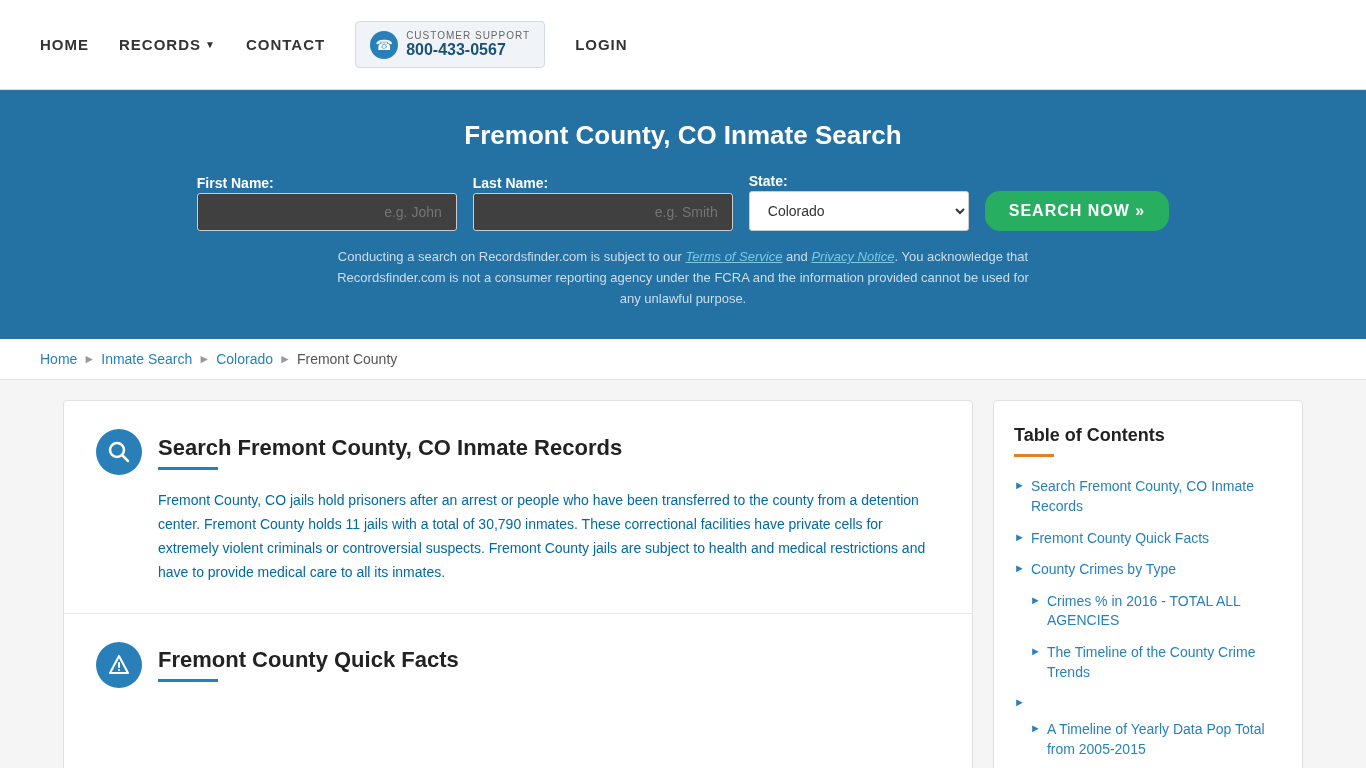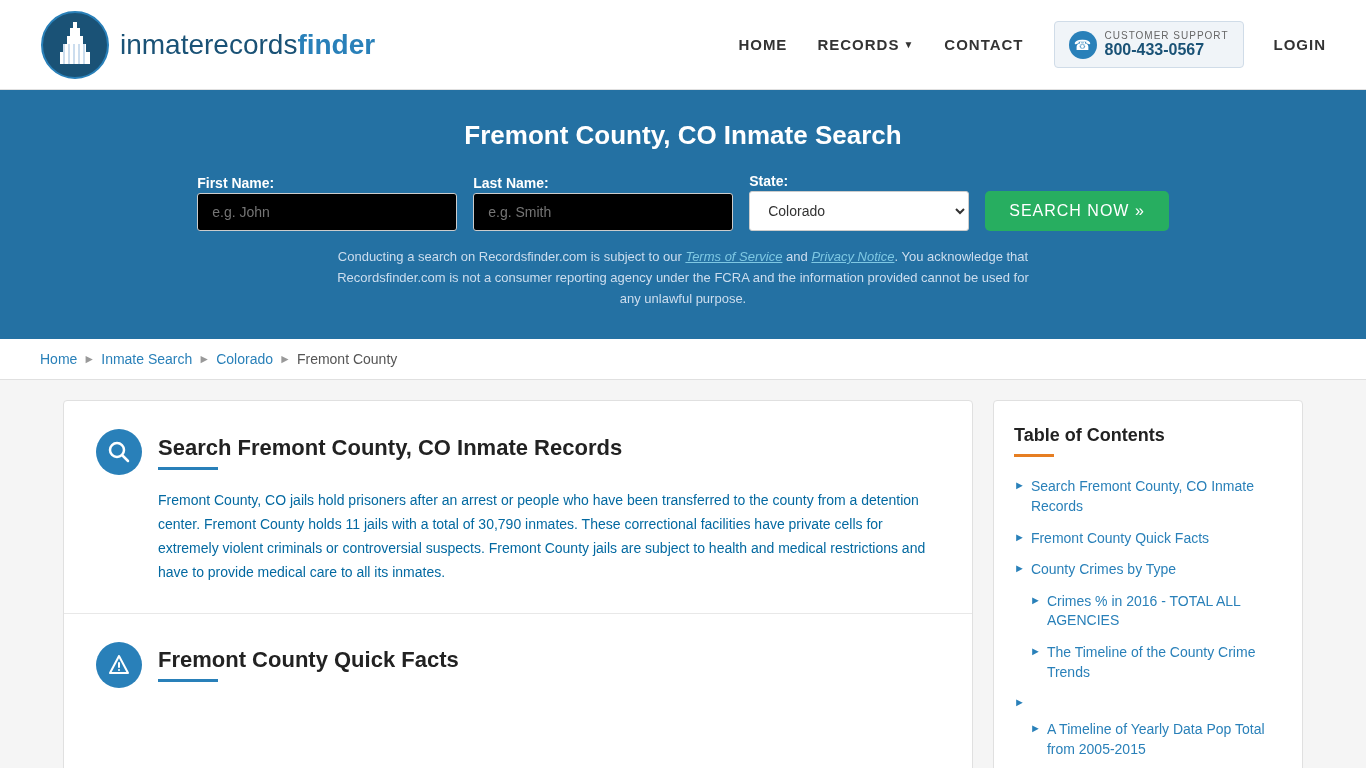--- a/index.html
+++ b/index.html
@@ -118,48 +118,49 @@
       flex-direction: column;
       align-items: flex-start;
       gap: 2px;
     }
     .form-label {
       color: #fff;
       font-size: 14px;
       font-weight: bold;
     }
     .form-input {
-      background: #000000;
+      background: #404040;
       border: 1px solid #ccc;
       border-radius: 3px;
       padding: 10px 14px;
       font-size: 14px;
       color: #999;
       outline: none;
+      text-align: right;
     }
     .name-input { width: 260px; }
     .state-select {
       background: #fff;
       border: 1px solid #ccc;
       border-radius: 3px;
       padding: 10px 14px;
       font-size: 14px;
       color: #333;
       width: 220px;
       outline: none;
       appearance: auto;
     }
     .search-btn {
       background: #27ae60;
       color: #fff;
       border: none;
-      border-radius: 5px;
+      border-radius: 15px;
       padding: 11px 24px;
       font-size: 16px;
-      font-weight: normal;
+      font-weight: bold;
       cursor: pointer;
       letter-spacing: 1px;
       white-space: nowrap;
     }
     .hero-disclaimer {
       color: #cde;
       font-size: 13px;
       line-height: 1.6;
       max-width: 700px;
       margin: 0 auto;
@@ -304,40 +305,20 @@
       padding-left: 16px;
     }
     .toc-item-sub .toc-chevron {
       color: #2980b9;
     }
   </style>
 </head>
 <body>
 
 <header class="header">
-  <div class="logo-area">
-
-    <svg class="logo-icon" viewBox="0 0 70 70" xmlns="http://www.w3.org/2000/svg">
-      <circle cx="35" cy="35" r="33" fill="#1a5276" stroke="#2980b9" stroke-width="2"></circle>
-      <rect x="20" y="42" width="30" height="12" fill="#fff"></rect>
-      <rect x="24" y="34" width="22" height="9" fill="#fff"></rect>
-      <rect x="27" y="26" width="16" height="9" fill="#fff"></rect>
-      <rect x="30" y="18" width="10" height="9" fill="#fff"></rect>
-      <rect x="33" y="12" width="4" height="7" fill="#fff"></rect>
-
-      <rect x="23" y="34" width="2" height="20" fill="#cde"></rect>
-      <rect x="28" y="34" width="2" height="20" fill="#cde"></rect>
-      <rect x="33" y="34" width="2" height="20" fill="#cde"></rect>
-      <rect x="38" y="34" width="2" height="20" fill="#cde"></rect>
-      <rect x="43" y="34" width="2" height="20" fill="#cde"></rect>
-    </svg>
-    <div>
-      <span class="logo-text"><span>inmaterecords</span><strong>finder</strong></span>
-    </div>
-  </div>
 
   <nav class="nav">
     <a class="nav-item">HOME</a>
     <div class="nav-item nav-records">
       <span>RECORDS</span>
       <span class="chevron">▼</span>
     </div>
     <a class="nav-item">CONTACT</a>
     <div class="support-box">
       <div class="support-icon">☎</div>

